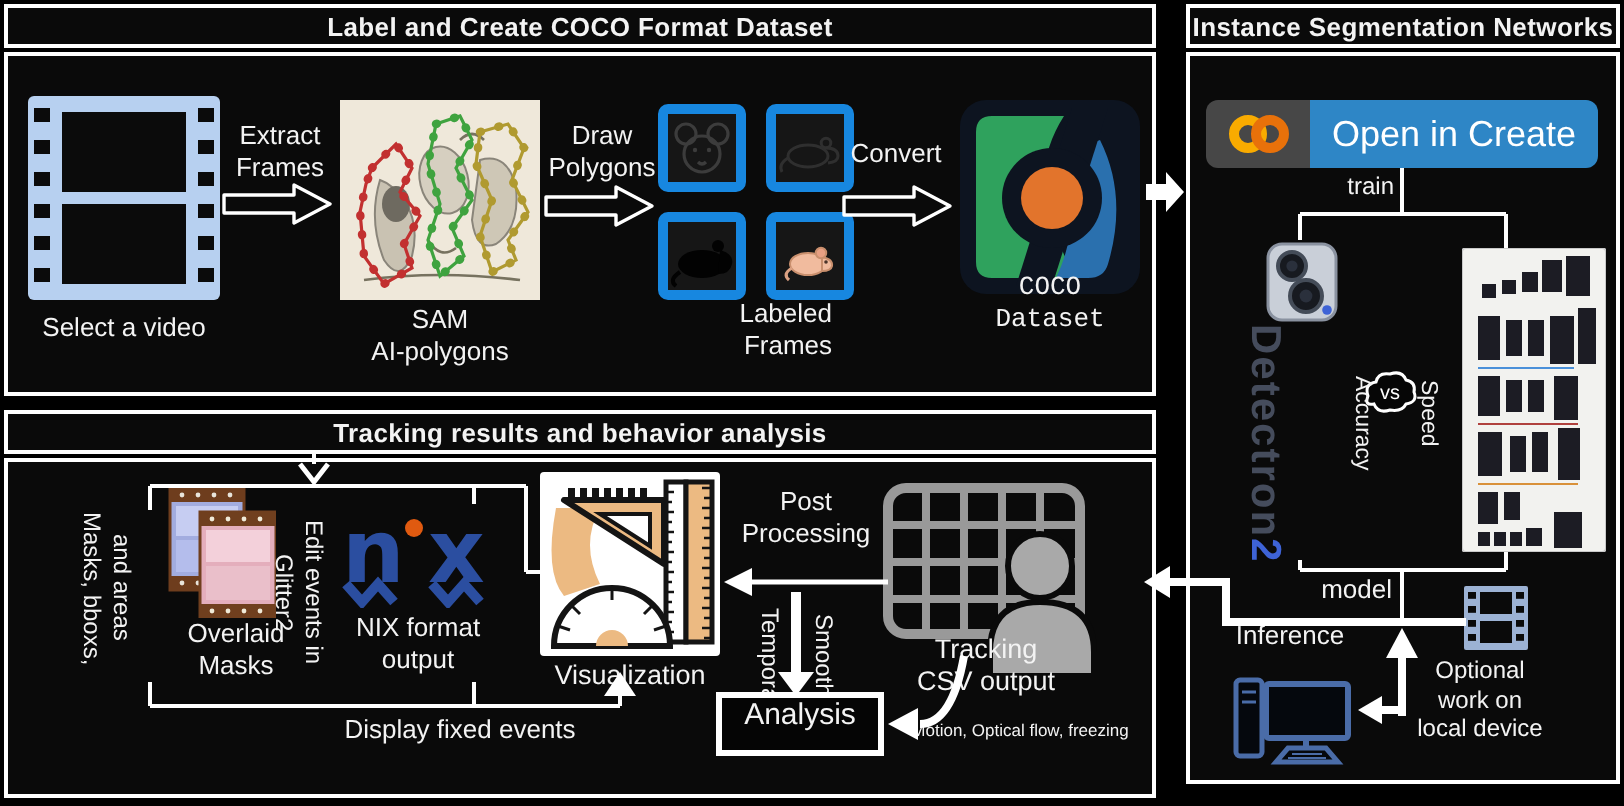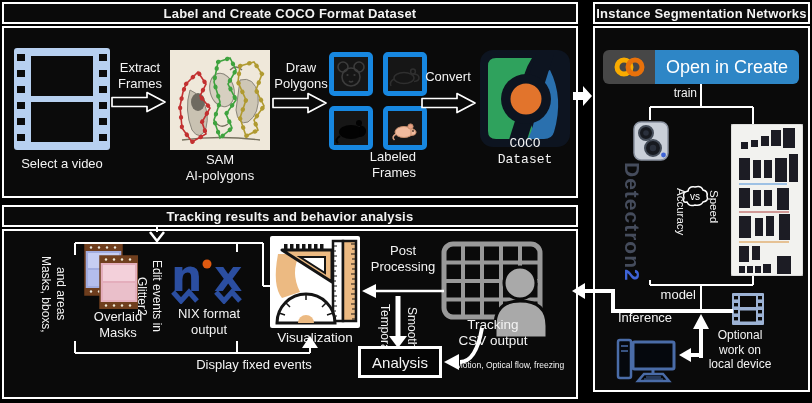--- a/index.html
+++ b/index.html
@@ -15,21 +15,21 @@
   svg.icon{position:absolute;z-index:2;}
   .wires{position:absolute;left:0;top:0;z-index:4;pointer-events:none;}
   .colab{position:absolute;left:603px;top:50px;width:196px;height:34px;display:flex;
     z-index:2;border-radius:6px;overflow:hidden;cursor:pointer;}
   .colab-left{width:52px;background:#474747;display:flex;align-items:center;justify-content:center;}
   .colab-right{flex:1;background:#2e86c6;display:flex;align-items:center;justify-content:center;
     font-size:18px;color:#fff;}
   .cell{position:absolute;width:44px;height:44px;border:5px solid #1787e0;border-radius:5px;
     background:#161616;box-sizing:border-box;display:flex;align-items:center;justify-content:center;z-index:2;}
   .analysis{position:absolute;left:358px;top:346px;width:84px;height:32px;border:3px solid #fff;
-    background:#050505;box-sizing:border-box;display:flex;align-items:center;justify-content:center;
+    background:#050505;box-sizing:border-box;display:flex;align-items:flex-start;justify-content:center;
     font-size:15px;z-index:5;}
   .detectron{font-weight:bold;font-size:21px;letter-spacing:1px;line-height:1;}
   .small{font-size:12px;}
   .tiny{font-size:8.5px;line-height:1.1;}
 </style>
 </head>
 <body>
 
 <div class="stage">
 
@@ -307,21 +307,21 @@
   <svg class="icon" style="left:170px;top:250px;" width="78" height="54" viewBox="0 0 78 54">
     <text x="1" y="41" font-size="44" font-weight="bold" fill="#2b4ea0" font-family="DejaVu Sans, sans-serif">n</text>
     <circle cx="37" cy="14" r="4.5" fill="#e05a10"></circle>
     <text x="44" y="41" font-size="44" font-weight="bold" fill="#2b4ea0" font-family="DejaVu Sans, sans-serif">x</text>
     <path d="M3,42 L11,51 L19,42 L27,51" stroke="#2b4ea0" stroke-width="5" fill="none"></path>
     <path d="M46,42 L54,51 L62,42 L70,51" stroke="#2b4ea0" stroke-width="5" fill="none"></path>
   </svg>
   <div class="lbl" style="left:164px;top:306px;width:90px;">NIX format
 output</div>
 
-  <div class="lbl" style="left:168px;top:357px;width:124px;margin-left:24px;">Display fixed events</div>
+  <div class="lbl" style="left:168px;top:357px;width:124px;">Display fixed events</div>
 
   <svg class="icon" style="left:270px;top:236px;" width="90" height="92" viewBox="0 0 90 92">
     <rect width="90" height="92" rx="2" fill="#fff"></rect>
     <path d="M8,18 Q2,50 12,62 L30,56 Q20,36 30,18 Z" fill="#ecba82"></path>
     <path d="M12,14 H62 V46 Z" fill="#ecba82" stroke="#141414" stroke-width="3" stroke-linejoin="round"></path>
     <path d="M30,21 H55 V37 Z" fill="#fff" stroke="#141414" stroke-width="2"></path>
     <g fill="#141414">
       <rect x="14" y="8" width="3.5" height="6"></rect>
         <rect x="20" y="8" width="3.5" height="6"></rect>
       <rect x="26" y="8" width="3.5" height="6"></rect>

